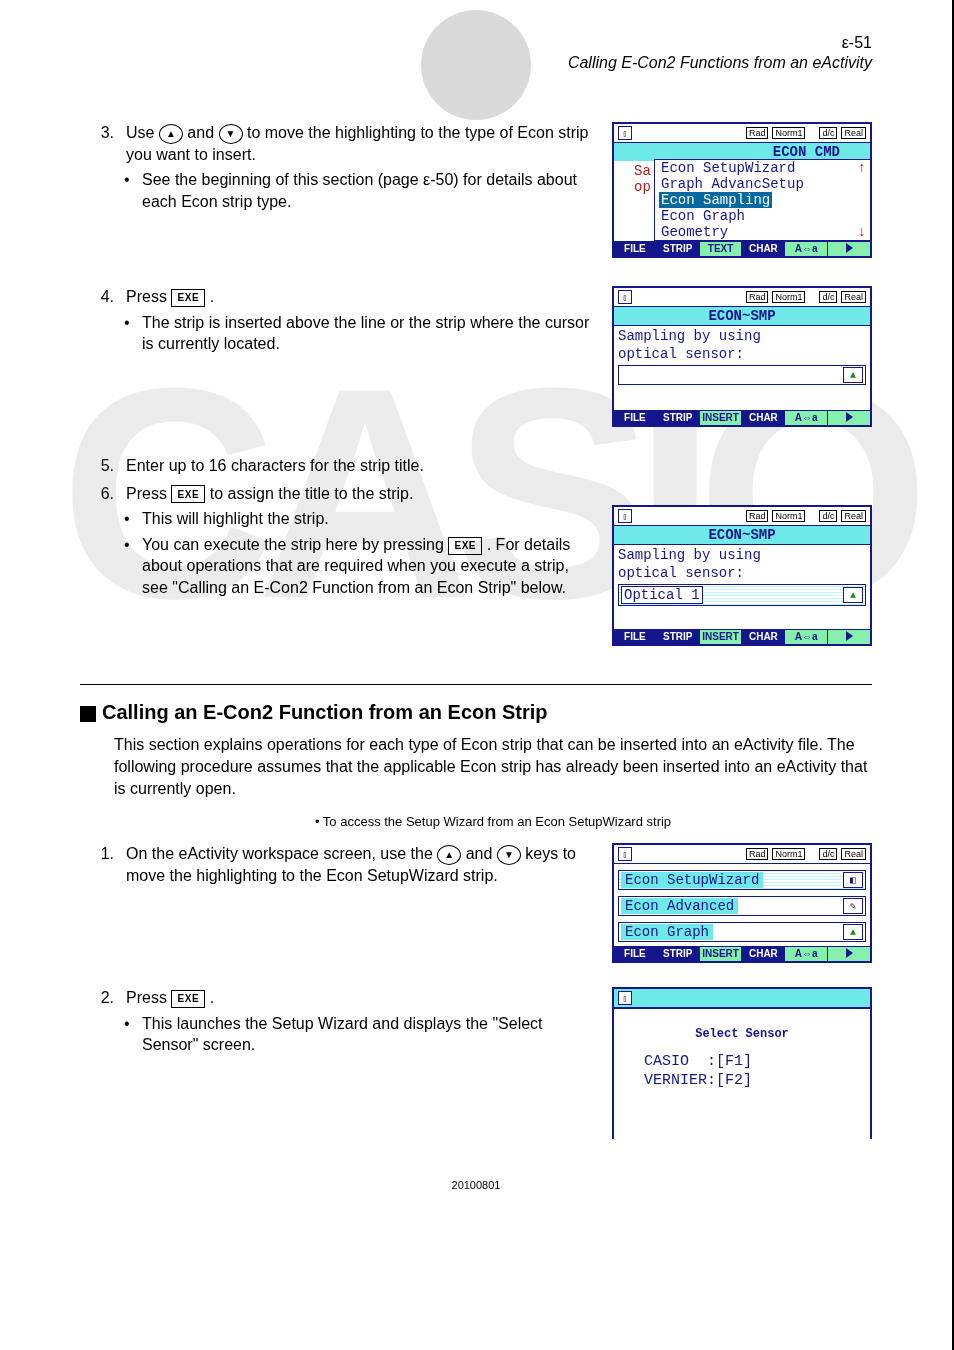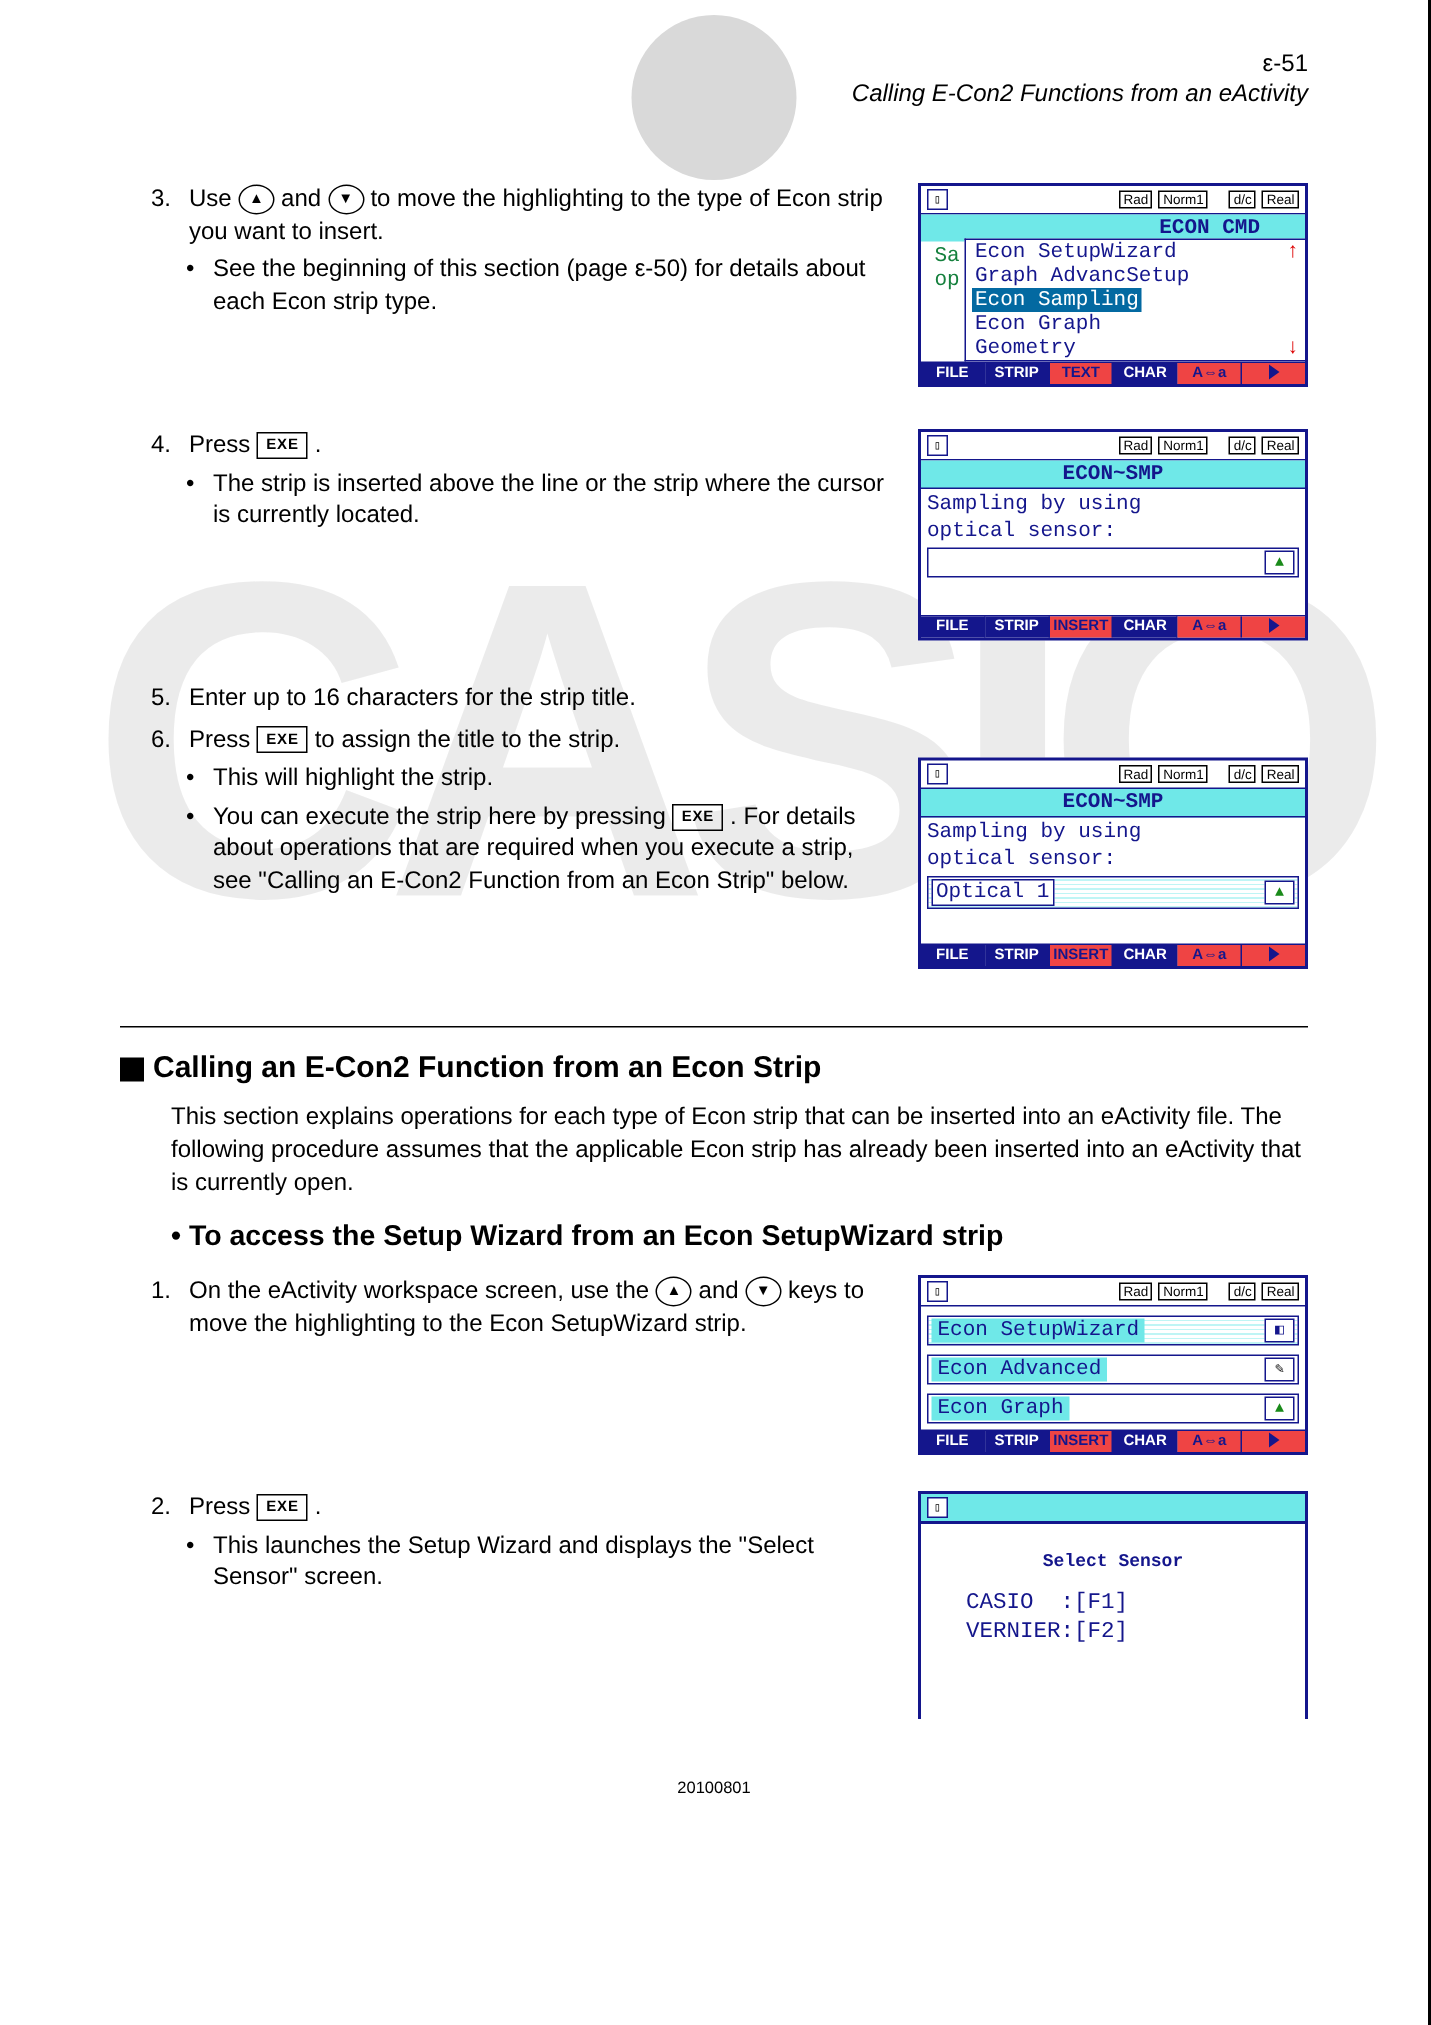--- a/index.html
+++ b/index.html
@@ -160,21 +160,21 @@
     flex: 1;
     text-align: center;
     font-size: 10px;
     padding: 1px 0;
     border-right: 1px solid #14168c;
     background: #14168c;
     color: #fff;
     font-family: Arial;
     font-weight: bold;
   }
-  .fkey.inv { background: #ef4444; color: #14168c; }
+  .fkey.inv { background: #86efac; color: #14168c; }
   .fkey:last-child { border-right: none; font-size: 12px; line-height: 1; }
   .arrow-right-tri {
     display: inline-block; width: 0; height: 0;
     border-top: 5px solid transparent;
     border-bottom: 5px solid transparent;
     border-left: 7px solid #14168c;
   }
 
   .popup-menu {
     position: relative;
@@ -223,24 +223,25 @@
     margin-right: 6px;
     vertical-align: middle;
   }
   .para {
     font-size: 16px;
     line-height: 1.38;
     padding-left: 34px;
     margin-bottom: 14px;
   }
   .sub-heading {
-    font-size: 19px;
-    font-weight: bold;
+    font-size: 13px;
+    font-weight: normal;
     padding-left: 34px;
     margin-bottom: 6px;
+    text-align: center;
   }
 
   .strip-label {
     background: #6fe8e8;
     color: #14168c;
     padding: 0 4px;
     display: inline-block;
   }
   .screen-body.tall { min-height: 110px; padding-top: 18px; }
   .dialog-box {
@@ -294,21 +295,21 @@
             <span style="flex:1"></span>
             <span class="stat-box">Rad</span>
             <span class="stat-box">Norm1</span>
             <span style="width:6px"></span>
             <span class="stat-box">d/c</span>
             <span class="stat-box">Real</span>
           </div>
           <div style="position:relative;">
             <div class="screen-title" style="text-align:right;padding-right:30px;border-bottom:none;">ECON   CMD</div>
             <div style="display:flex;">
-              <div style="width:20px;color:#15803d;padding:2px 0 0 9px;">
+              <div style="width:20px;color:#b91c1c;padding:2px 0 0 20px;">
                 <div>Sa</div>
                 <div>op</div>
               </div>
               <div class="popup-menu" style="flex:1;border-right:none;">
                 <div class="popup-row">
                     <span class="screen-menubox" style="border:none;">Econ SetupWizard</span>
                     <span class="red-arrow">↑</span>
                   </div>
                 <div class="popup-row">
                     <span class="screen-menubox" style="border:none;">Graph AdvancSetup</span>

